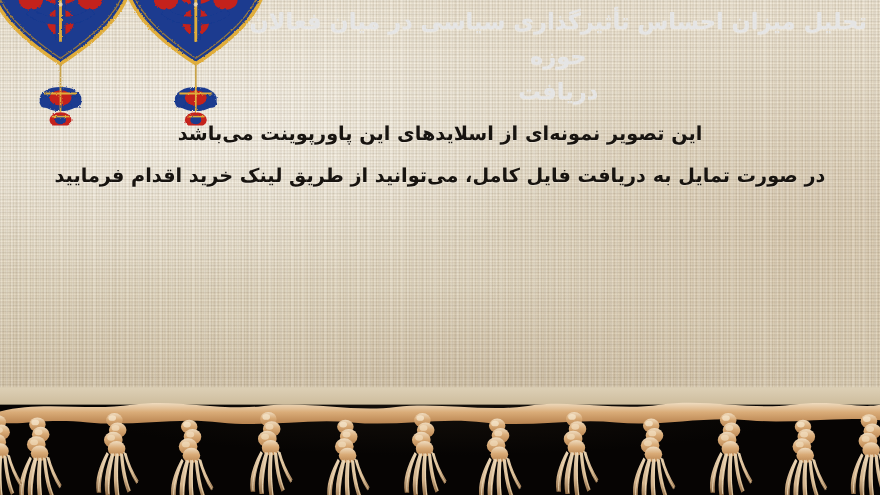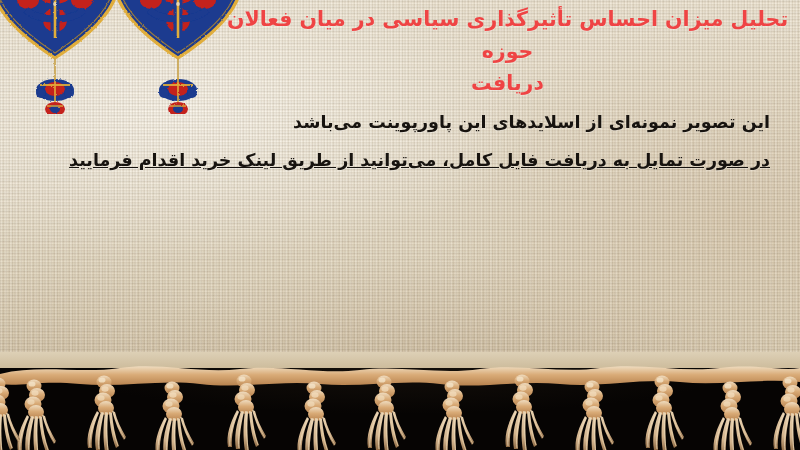--- a/index.html
+++ b/index.html
@@ -122,43 +122,43 @@
     position: absolute;
     left: 225px;
     top: 4px;
     width: 565px;
     text-align: center;
     direction: rtl;
   }
   .title-line {
     font-size: 20.5px;
     font-weight: 700;
-    color: #ef4444;
+    color: #e5e5e5;
     line-height: 1.55;
     letter-spacing: 0px;
     text-shadow: 0 1px 0 rgba(255,255,255,0.28);
   }
 
   .body-block {
     position: absolute;
     left: 30px;
     top: 108px;
     width: 740px;
-    text-align: right;
+    text-align: center;
     direction: rtl;
   }
   .body-line {
     font-size: 17.5px;
     font-weight: 700;
     color: #17130f;
     line-height: 1.62;
     margin-bottom: 10px;
     text-shadow: 0 1px 0 rgba(255,255,255,0.25);
   }
-  .body-line:last-child { margin-bottom: 0; text-decoration: underline; }
+  .body-line:last-child { margin-bottom: 0; }
 </style>
 </head>
 <body>
 
 <div class="slide">
 
   <div class="canvas-bg"></div>
   <div class="weave"></div>
   <div class="weave2"></div>
   <div class="carpet-edge"></div>

